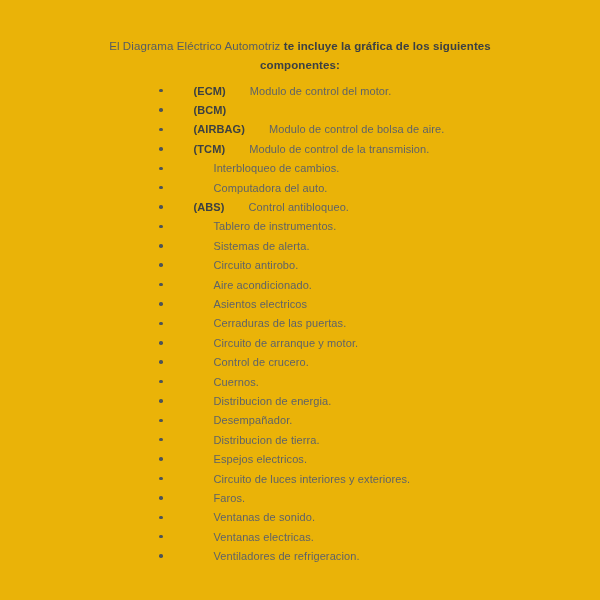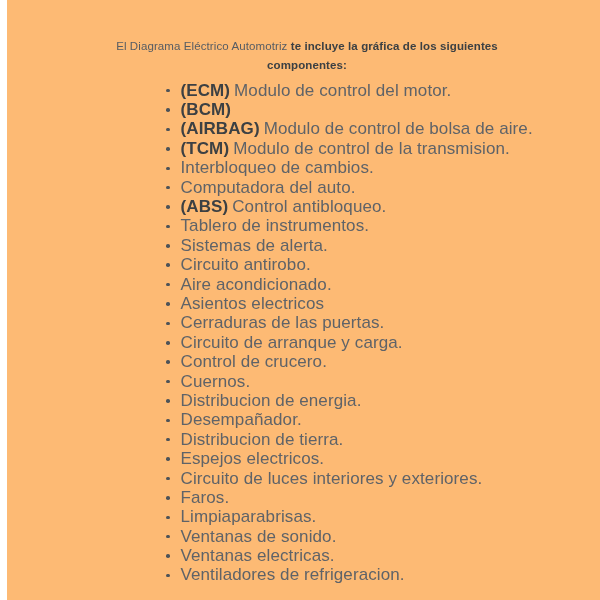--- a/index.html
+++ b/index.html
@@ -11,22 +11,21 @@
     width: 600px;
     height: 600px;
     position: relative;
     overflow: hidden;
     font-family: "Liberation Sans", sans-serif;
     -webkit-font-smoothing: antialiased;
   }
   .doc {
     position: absolute;
     inset: 0;
-    background: #fdba74;
-    margin-left: 7px;
+    background: #eab308;
   }
   .title {
     position: absolute;
     top: 37px;
     left: 90px;
     width: 420px;
     text-align: center;
     font-size: 11.5px;
     line-height: 19px;
     color: #565c63;
@@ -41,24 +40,25 @@
     top: 81px;
     left: 159px;
     margin: 0;
     padding: 0;
     list-style: none;
   }
   .item {
     display: flex;
     align-items: center;
     height: 19.4px;
-    font-size: 17px;
+    font-size: 11px;
     color: #5f6368;
     letter-spacing: 0.1px;
     white-space: nowrap;
+    gap: 20px;
   }
   .bullet {
     flex: 0 0 auto;
     width: 3.5px;
     height: 3.5px;
     border-radius: 50%;
     background: #4d5358;
     margin-right: 11px;
   }
   .prefix {
@@ -140,21 +140,21 @@
         <span class="text">Asientos electricos</span>
       </li>
       <li class="item">
         <span class="bullet"></span>
         <span class="prefix"></span>
         <span class="text">Cerraduras de las puertas.</span>
       </li>
       <li class="item">
         <span class="bullet"></span>
         <span class="prefix"></span>
-        <span class="text">Circuito de arranque y carga.</span>
+        <span class="text">Circuito de arranque y motor.</span>
       </li>
       <li class="item">
         <span class="bullet"></span>
         <span class="prefix"></span>
         <span class="text">Control de crucero.</span>
       </li>
       <li class="item">
         <span class="bullet"></span>
         <span class="prefix"></span>
         <span class="text">Cuernos.</span>
@@ -185,25 +185,20 @@
         <span class="text">Circuito de luces interiores y exteriores.</span>
       </li>
       <li class="item">
         <span class="bullet"></span>
         <span class="prefix"></span>
         <span class="text">Faros.</span>
       </li>
       <li class="item">
         <span class="bullet"></span>
         <span class="prefix"></span>
-        <span class="text">Limpiaparabrisas.</span>
-      </li>
-      <li class="item">
-        <span class="bullet"></span>
-        <span class="prefix"></span>
         <span class="text">Ventanas de sonido.</span>
       </li>
       <li class="item">
         <span class="bullet"></span>
         <span class="prefix"></span>
         <span class="text">Ventanas electricas.</span>
       </li>
       <li class="item">
         <span class="bullet"></span>
         <span class="prefix"></span>

